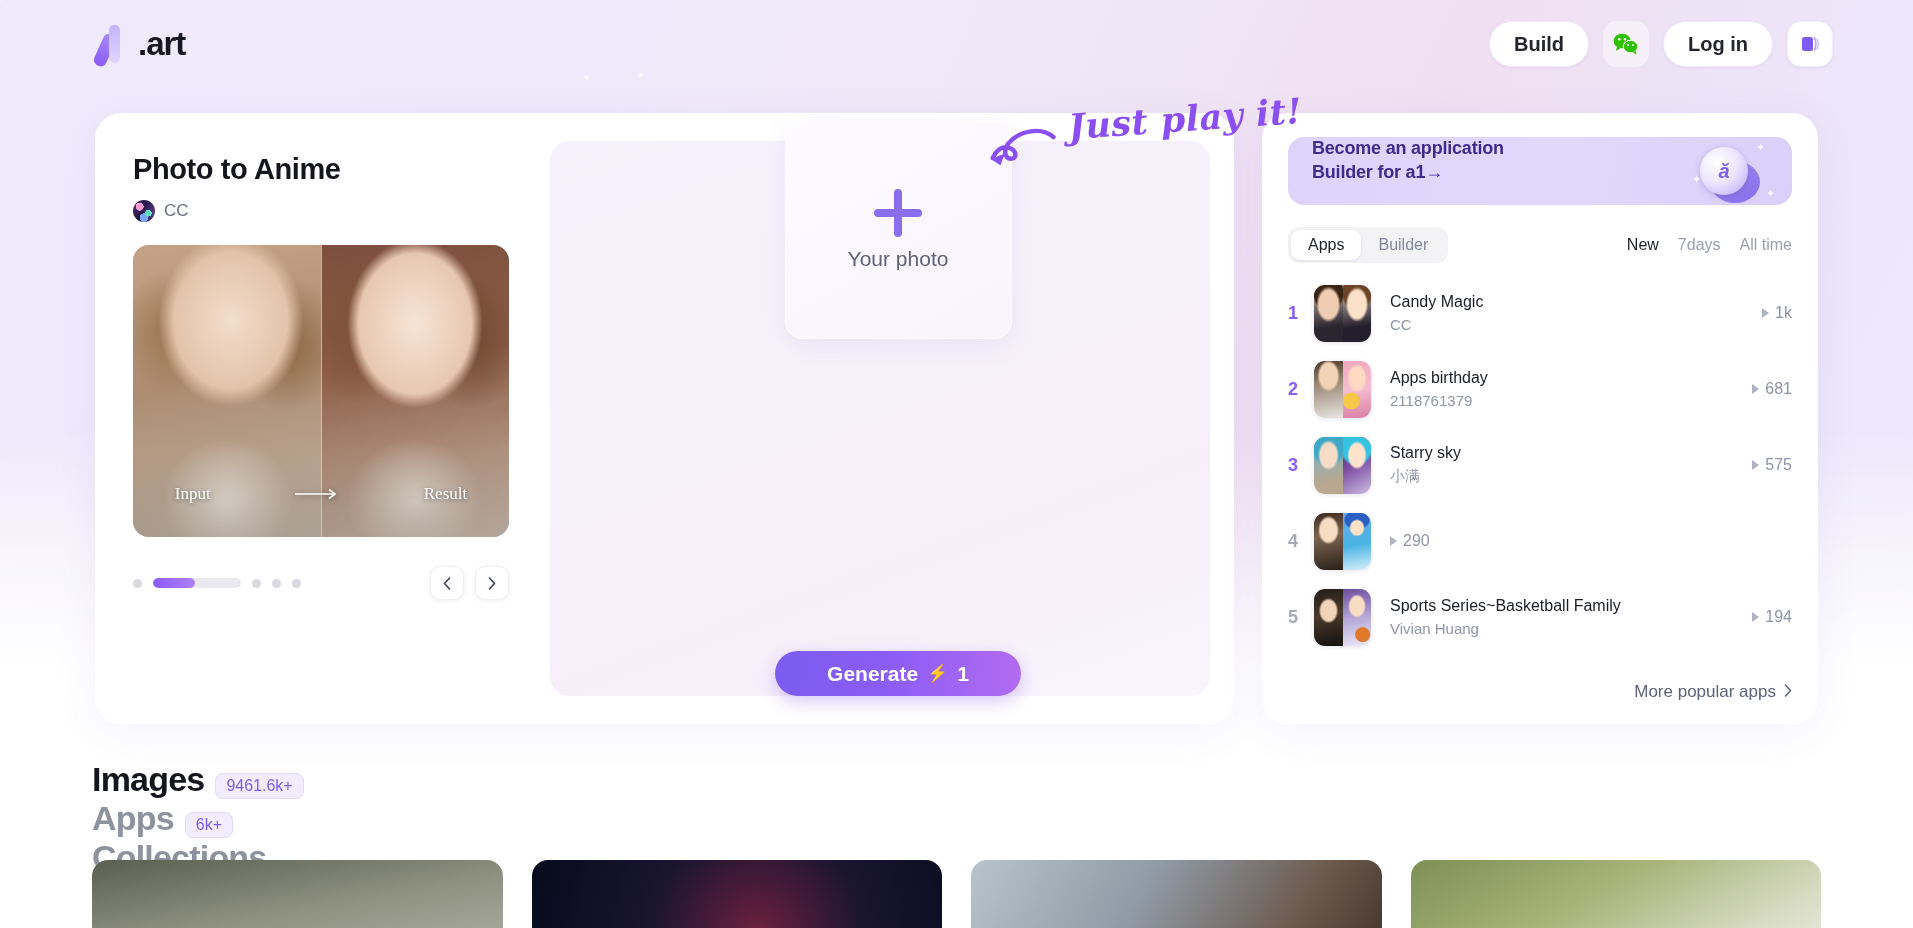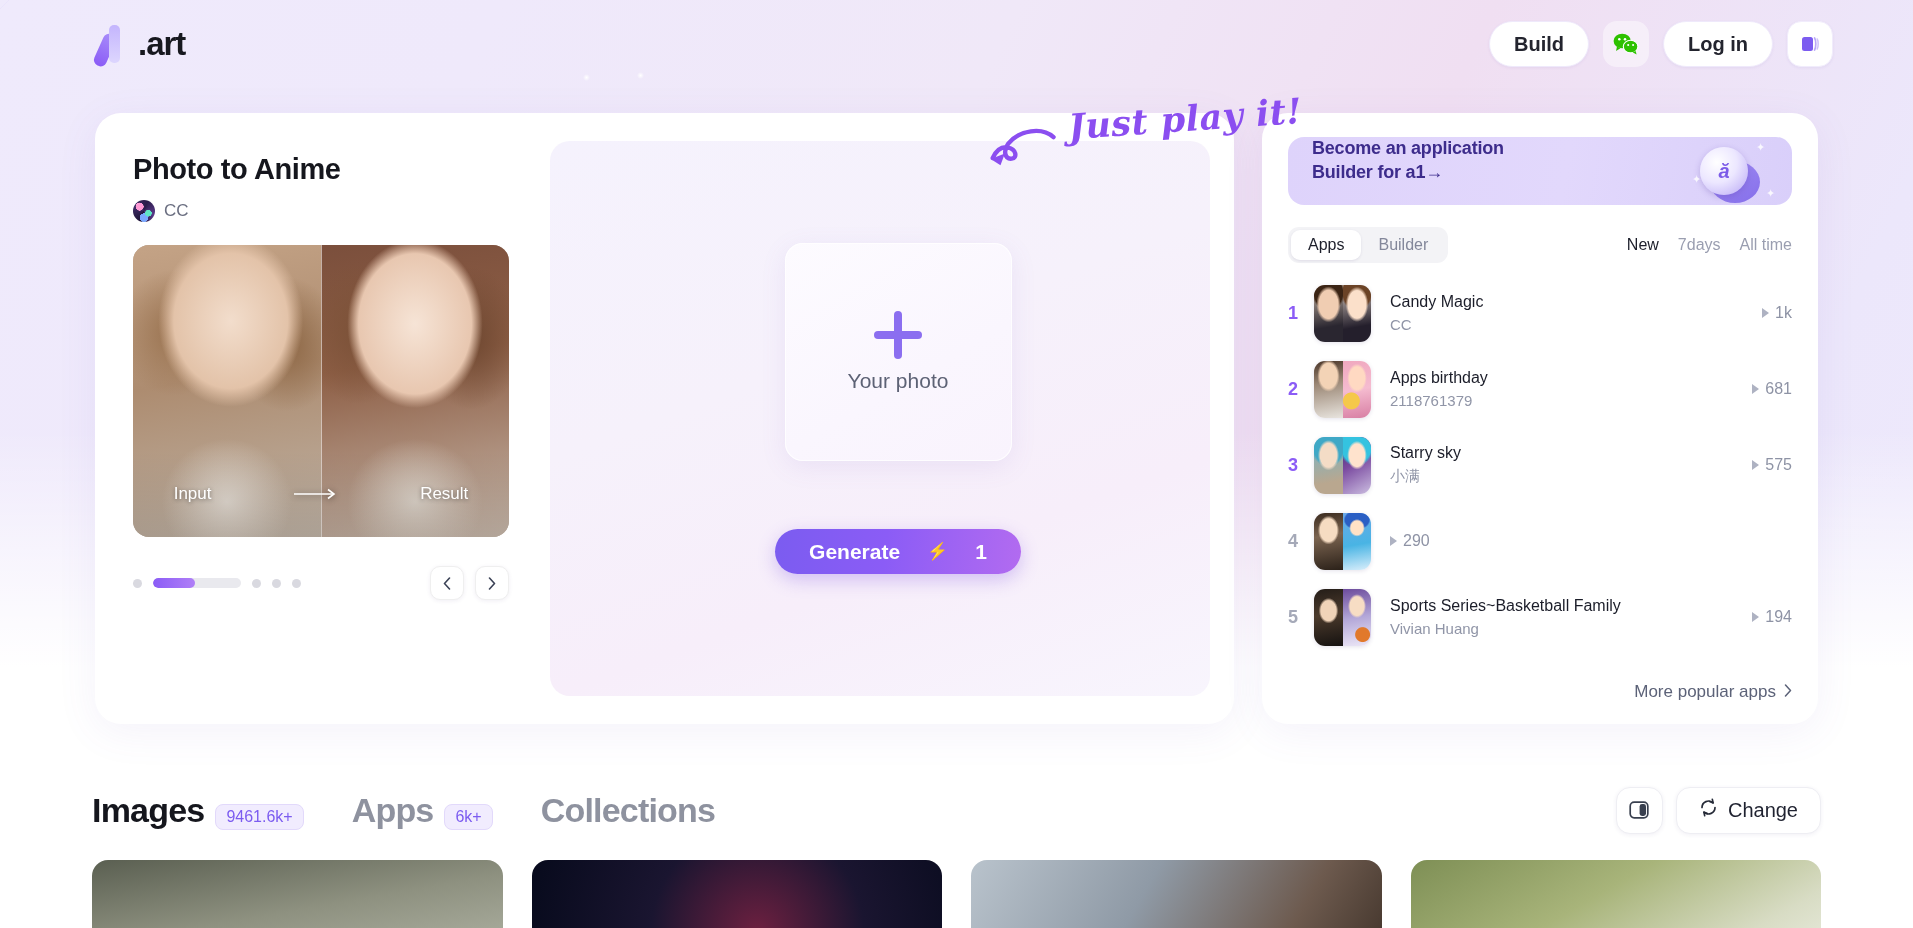--- a/index.html
+++ b/index.html
@@ -102,21 +102,21 @@
       radial-gradient(ellipse 38% 34% at 80% 32%, #6f4831 0%, rgba(0,0,0,0) 72%),
       radial-gradient(ellipse 50% 30% at 50% 88%, #d9d0c6 0%, rgba(0,0,0,0) 72%),
       linear-gradient(170deg,#7b4f3c 0%, #8e5f46 40%, #c7b8ab 100%);
   }
   .prev-divider{ position:absolute; left:50%; top:0; width:1px; height:100%; background:rgba(255,255,255,.55); }
   .prev-labels{
     position:absolute; left:0; bottom:0; width:100%; height:86px;
     display:flex; align-items:center; justify-content:space-around;
     background:linear-gradient(180deg, rgba(0,0,0,0) 0%, rgba(0,0,0,.10) 100%);
   }
-  .prev-label{ color:#fff; font-size:17px; font-weight:500; text-shadow:0 1px 4px rgba(0,0,0,.45); }
+  .prev-label{ color:#fff; font-size:17px; font-weight:500; text-shadow:0 1px 4px rgba(0,0,0,.45);font-family:Liberation Serif, serif; }
   .arrow-line{ display:flex; align-items:center; color:#fff; }
   .arrow-line svg{ filter:drop-shadow(0 1px 3px rgba(0,0,0,.45)); }
 
   .carousel-row{ display:flex; align-items:center; margin-top:29px; width:376px; }
   .dots{ display:flex; align-items:center; gap:11px; }
   .dot{ width:9px;height:9px;border-radius:50%;background:#d9d9e0; }
   .dot-track{ width:88px;height:10px;border-radius:5px;background:#e9e9ee;position:relative;overflow:hidden;}
   .dot-track > i{ position:absolute;left:0;top:0;height:100%;width:42px;border-radius:5px;
     background:linear-gradient(90deg,#8b5cf6,#b07ff7); }
   .nav-arrows{ margin-left:auto; display:flex; gap:11px; }
@@ -126,39 +126,39 @@
     box-shadow:0 1px 4px rgba(60,40,110,.08);
   }
 
   
   .center-pane{
     flex:1; position:relative;
     background:
       linear-gradient(135deg, rgba(255,255,255,0) 0 5px, rgba(186,160,240,.09) 5px 6px, rgba(255,255,255,0) 6px 12px),
       linear-gradient(160deg,#f5f2fd 0%, #f6f1fb 40%, #f7eefa 70%, #f8f5fd 100%);
     border-radius:20px; margin:28px 24px 28px 0;
-    display:flex; flex-direction:column; align-items:center; justify-content:center;padding-left:36px;
+    display:flex; flex-direction:column; align-items:center; justify-content:space-between;padding-left:36px;
   }
   .upload-box{
     width:227px;height:218px;border-radius:18px;
     background:linear-gradient(150deg,#fdfbff 0%, #faf6fe 60%, #f9f3fd 100%);
     box-shadow:0 6px 26px rgba(130,95,200,.10), inset 0 0 0 1px rgba(255,255,255,.8);
     display:flex;flex-direction:column;align-items:center;justify-content:center;gap:10px;
     cursor:pointer; margin-top:-20px;
   }
   .plus-icon{ width:48px;height:48px;position:relative; }
   .plus-icon i{ position:absolute;background:#8b6ef0;border-radius:4px; }
   .plus-icon i:first-child{ left:0;top:20px;width:48px;height:8px; }
   .plus-icon i:last-child{ left:20px;top:0;width:8px;height:48px; }
   .upload-label{ font-size:21px;color:#5d6275; }
   .generate-btn{
     width:246px;height:45px;border-radius:23px;margin-top:68px;
     background:linear-gradient(95deg,#7b5cf0 0%, #8b5cf6 45%, #b26bf0 100%);
     color:#fff;font-size:21px;font-weight:600;
-    display:flex;align-items:center;justify-content:center;gap:27px;cursor:pointer;
+    display:flex;align-items:center;justify-content:center;gap:9px;cursor:pointer;
     box-shadow:0 6px 18px rgba(130,90,230,.32);
   }
   .bolt{ font-size:17px; }
 
   
   .sticker{ position:absolute; z-index:30; pointer-events:none; }
   .sticker-text{
     left:1068px; top:98px; font-family:"DejaVu Serif", serif; font-style:italic;
     font-size:35px; font-weight:700; color:#8b4ef0; transform:rotate(-4deg);
     letter-spacing:.5px;
@@ -212,21 +212,21 @@
   .rank-plays{ font-size:16px;color:#8e93a5;display:flex;align-items:center;gap:6px;flex:none; }
   .play-tri{ width:0;height:0;border-left:7px solid #aeb2c2;border-top:5px solid transparent;border-bottom:5px solid transparent; }
 
   .more-link{
     position:absolute; right:26px; bottom:22px;
     font-size:17px;color:#5c6278;display:flex;align-items:center;gap:8px;cursor:pointer;
   }
 
   
   .bottom{ position:absolute; left:0; top:760px; width:1913px; z-index:15; }
-  .bottom-head{ display:flex; align-items:center; padding:0 92px; height:100px; }
+  .bottom-head{ display:flex; align-items:flex-start; padding:0 92px; height:100px;flex-direction:column; }
   .sec-tab{ display:flex;align-items:baseline;gap:11px;margin-right:48px;cursor:pointer; }
   .sec-tab .lbl{ font-size:34px;font-weight:700;letter-spacing:-.8px;color:#8e929f; }
   .sec-tab.active .lbl{ color:#15161d; }
   .badge{
     background:#f1ecfe;color:#7c5cf0;border:1px solid #e2d9fb;
     font-size:16px;font-weight:500;padding:3px 10px;border-radius:8px;
   }
   .bottom-actions{ margin-left:auto; display:flex; gap:13px; align-items:center; }
   .icon-btn{
     width:47px;height:47px;border-radius:14px;background:#fff;border:1px solid #eeeef3;

